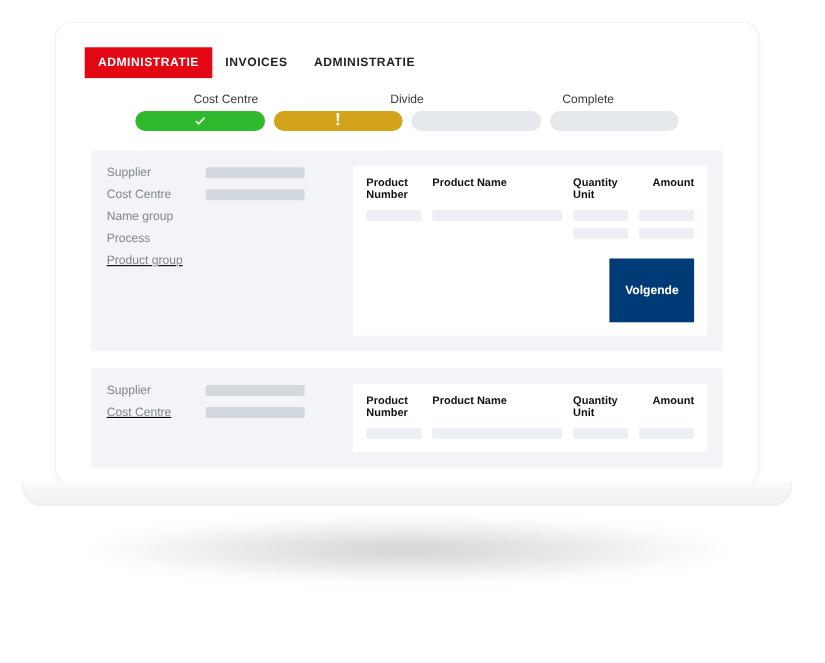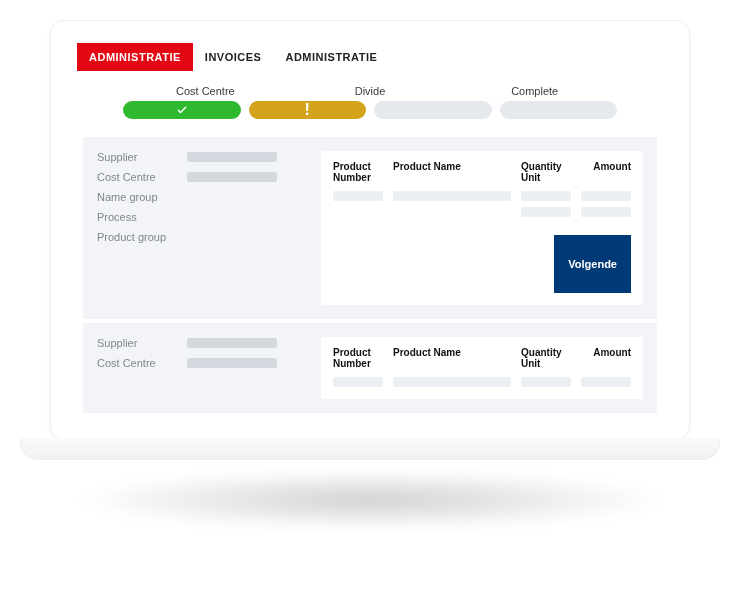--- a/index.html
+++ b/index.html
@@ -33,25 +33,25 @@
   .step-labels { display: flex; }
   .step-labels > div { flex: 1; text-align: center; font-size: 11px; color: #3a3a3a; padding-bottom: 4px; }
   .step-bars { display: flex; gap: 8px; }
   .bar { height: 18px; border-radius: 9px; flex: 1; display: flex; align-items: center; justify-content: center; }
   .bar.green { background: #2fb92f; color: #fff; }
   .bar.amber { background: #d3a31b; color: #fff; font-weight: 700; }
   .bar.grey  { background: #e5e8ec; }
   .check-icon { width: 12px; height: 12px; }
 
   
-  .cards { padding: 18px 20px 0; display: flex; flex-direction: column; gap: 4px; }
+  .cards { padding: 18px 20px 0; display: flex; flex-direction: column; gap: 16px; }
   .card { background: #f2f4f7; padding: 14px 14px 14px 14px; display: flex; gap: 24px; }
   .left { flex: 0 0 200px; }
   .row { display: flex; align-items: center; gap: 10px; margin-bottom: 8px; }
-  .row:last-child { margin-bottom: 0; }
+  .row:last-child { margin-bottom: 0; text-decoration: underline; }
   .lbl { font-size: 11px; color: #7f868d; width: 80px; flex: 0 0 80px; }
   .ph  { height: 10px; border-radius: 2px; background: #d3d8de; }
 
   .right { flex: 1; background: #ffffff; padding: 10px 12px 12px; position: relative; }
   .thead { display: flex; gap: 10px; font-size: 10px; font-weight: 700; color: #111; margin-bottom: 8px; }
   .thead > div:nth-child(1){ width: 50px; }
   .thead > div:nth-child(2){ flex: 1; }
   .thead > div:nth-child(3){ width: 50px; }
   .thead > div:nth-child(4){ width: 50px; text-align: right; }
   .trow { display: flex; gap: 10px; margin-bottom: 6px; }

